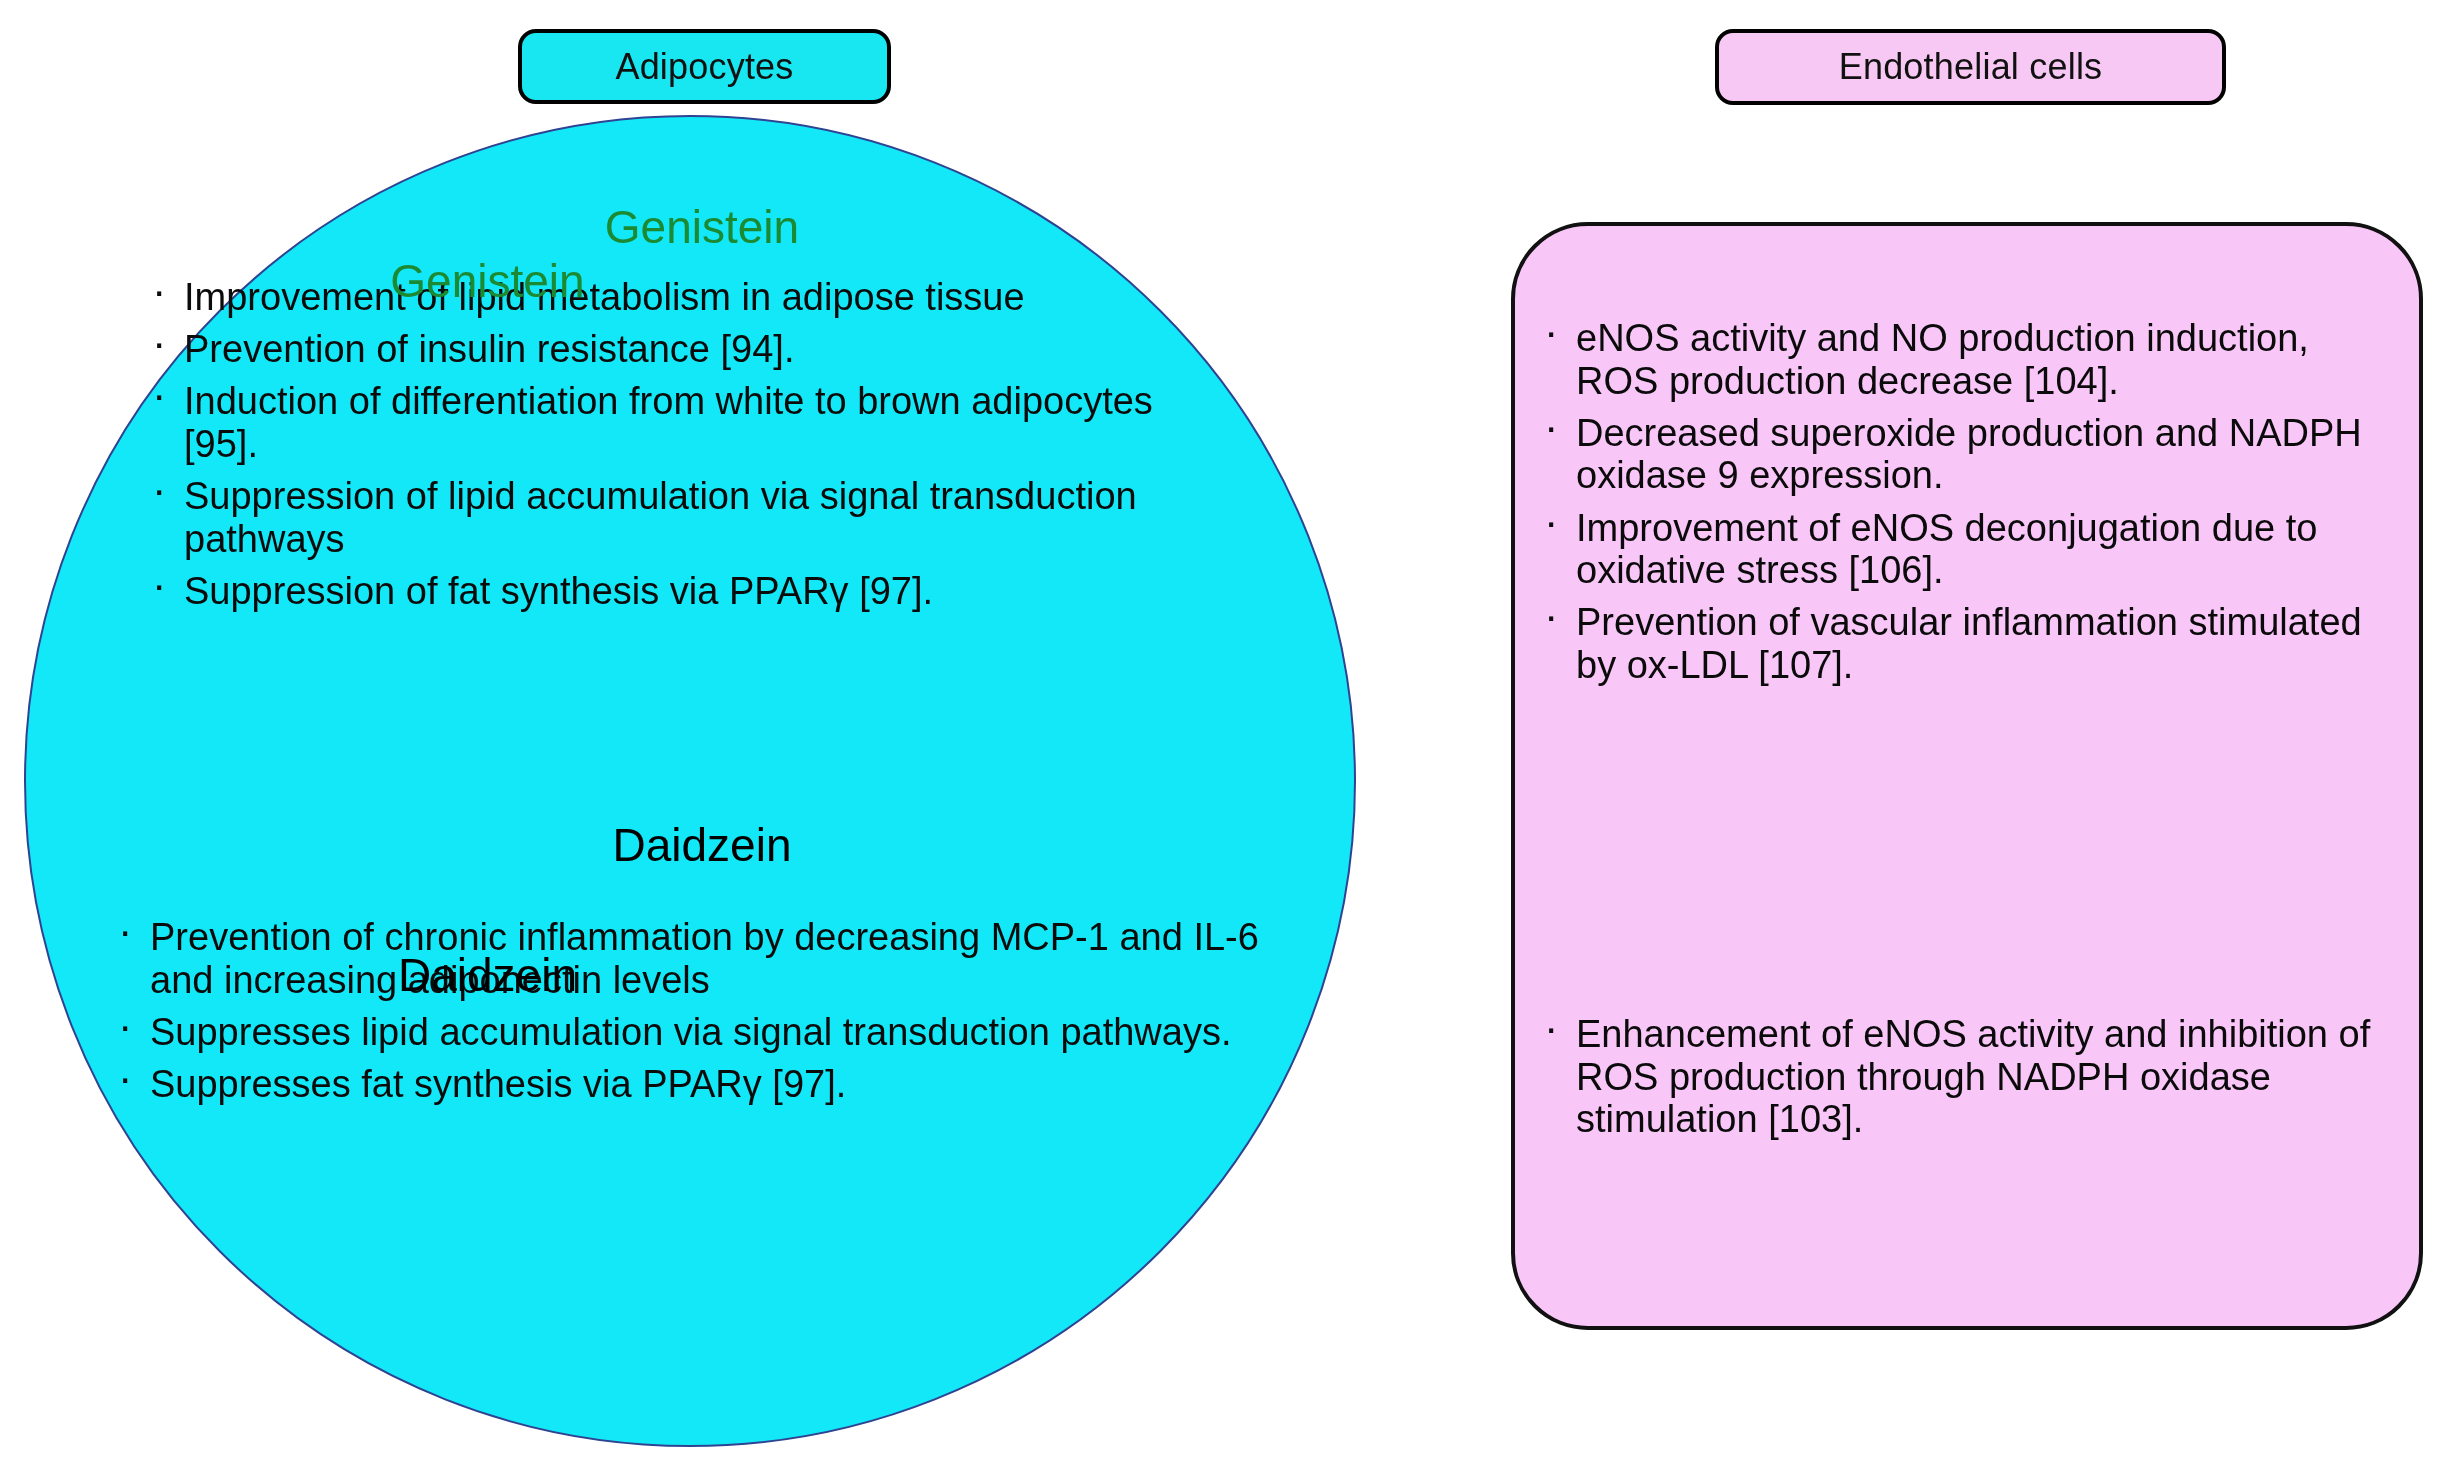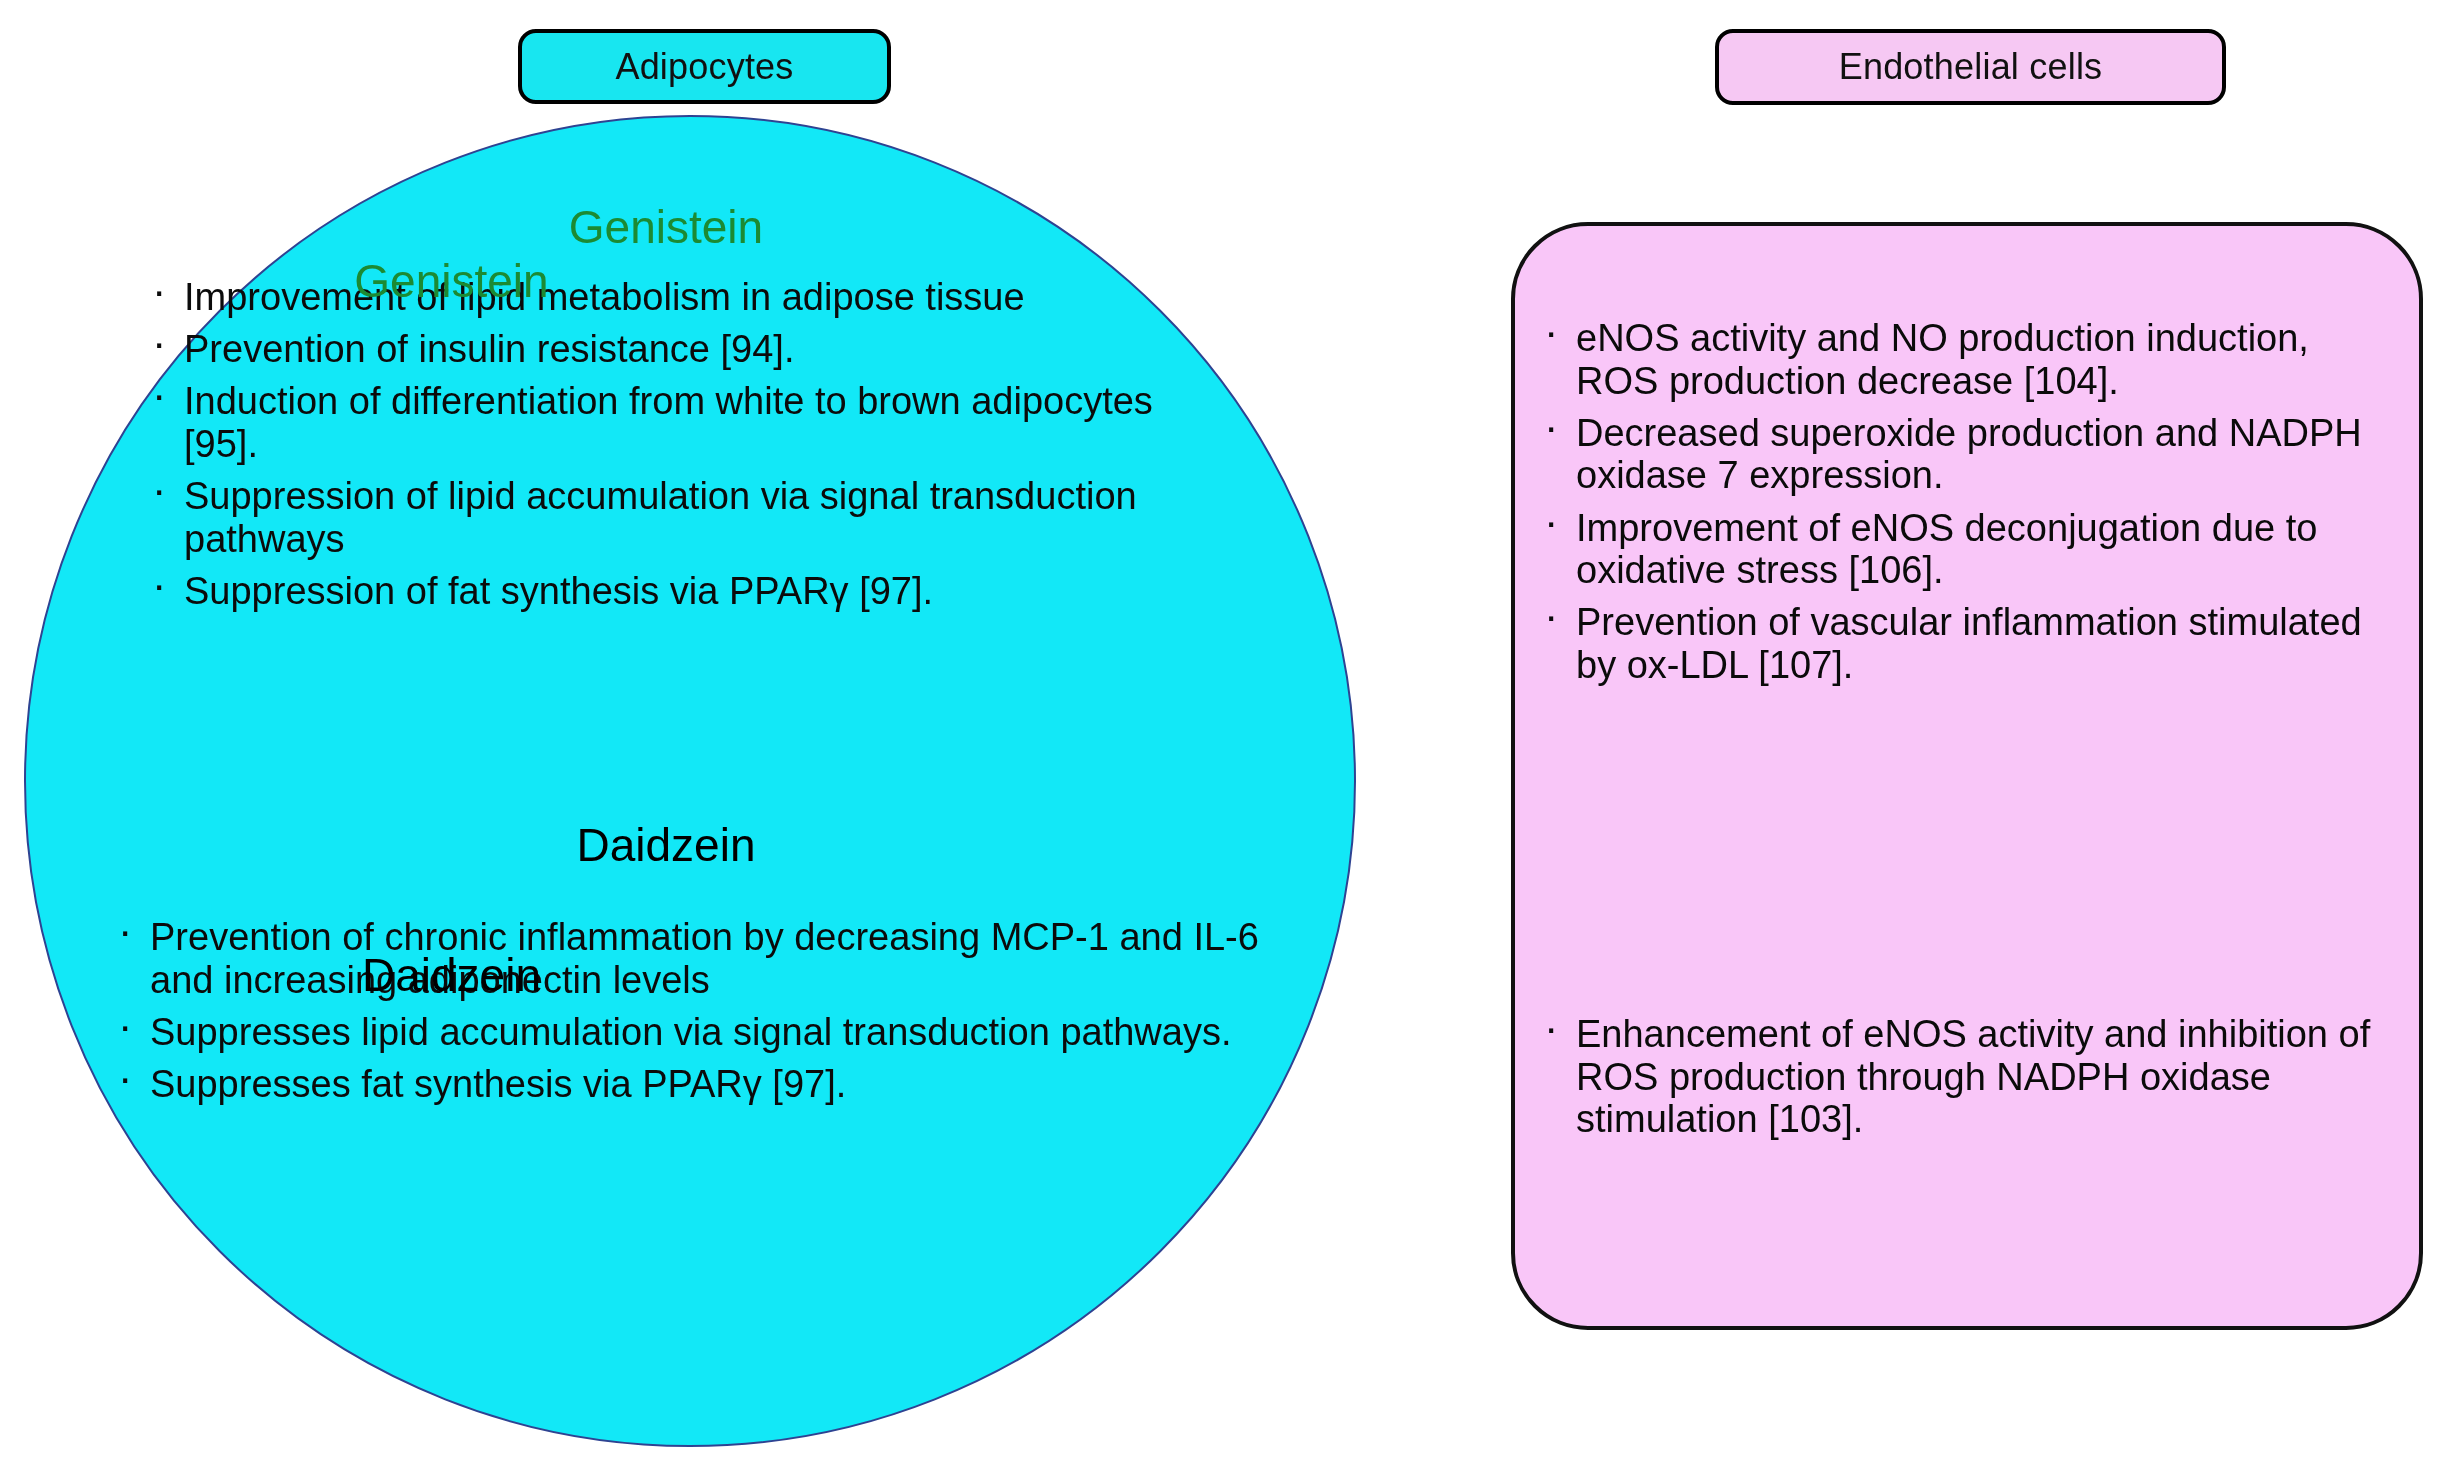--- a/index.html
+++ b/index.html
@@ -68,20 +68,21 @@
     background: #F9C6F8;
     border: 4.8px solid #111111;
     box-sizing: border-box;
   }
 
   
   .section-title {
     position: absolute;
     font-size: 46px;
     white-space: nowrap;
+    padding-left: 36px;
   }
   .t-genistein { color: #1C8A33; }
   .t-daidzein  { color: #000000; }
 
   #left-genistein-title { left: 0; top: 200px; width: 1332px; text-align: center; }
   #left-daidzein-title  { left: 0; top: 818px; width: 1332px; text-align: center; }
   #right-genistein-title { left: 0; top: 254px; width: 903px; text-align: center; }
   #right-daidzein-title  { left: 0; top: 948px; width: 903px; text-align: center; }
 
   
@@ -144,21 +145,21 @@
 <div class="chip" id="chip-endothelial">
   <span>Endothelial cells</span>
 </div>
 
 <div id="endothelial-panel"></div>
 
 <div class="section-title t-genistein" id="right-genistein-title">Genistein</div>
 
 <ul class="bullets" id="right-genistein-bullets">
   <li><span>eNOS activity and NO production induction, ROS production decrease [104].</span></li>
-  <li><span>Decreased superoxide production and NADPH oxidase 7 expression.</span></li>
+  <li><span>Decreased superoxide production and NADPH oxidase 9 expression.</span></li>
   <li><span>Improvement of eNOS deconjugation due to oxidative stress [106].</span></li>
   <li><span>Prevention of vascular inflammation  stimulated by ox-LDL [107].</span></li>
 </ul>
 
 <div class="section-title t-daidzein" id="right-daidzein-title">Daidzein</div>
 
 <ul class="bullets" id="right-daidzein-bullets">
   <li><span>Enhancement of eNOS activity and inhibition of ROS production  through NADPH oxidase stimulation  [103].</span></li>
 </ul>
 

